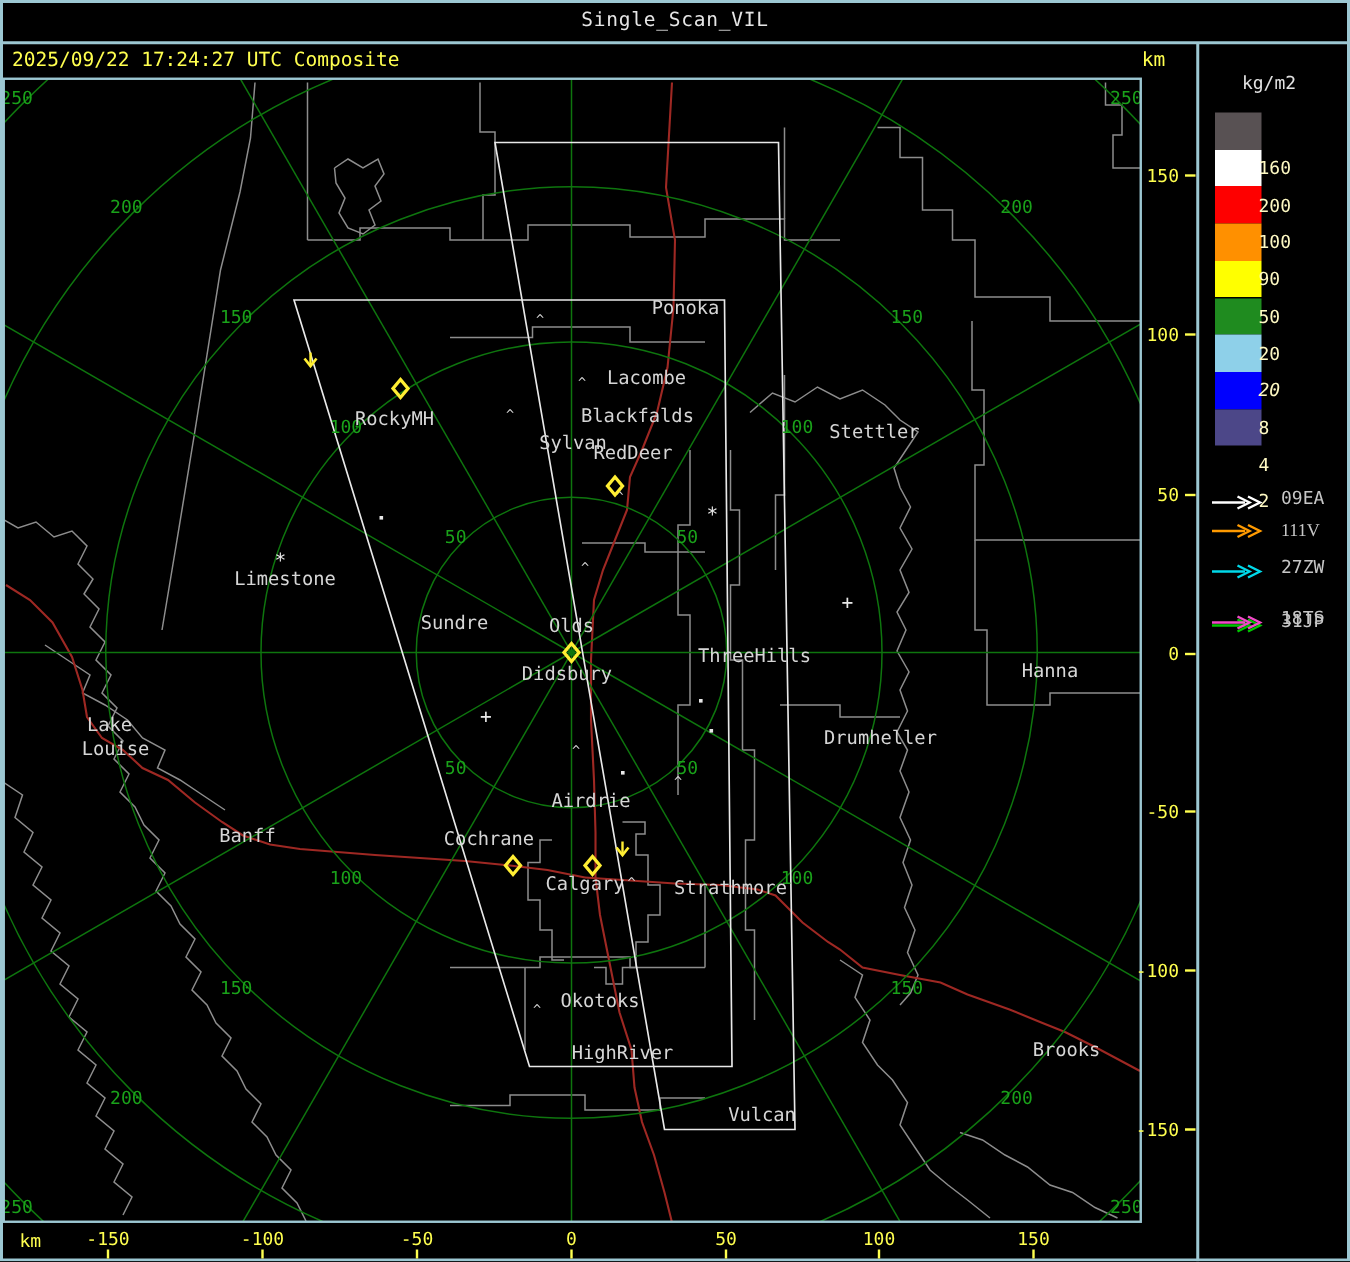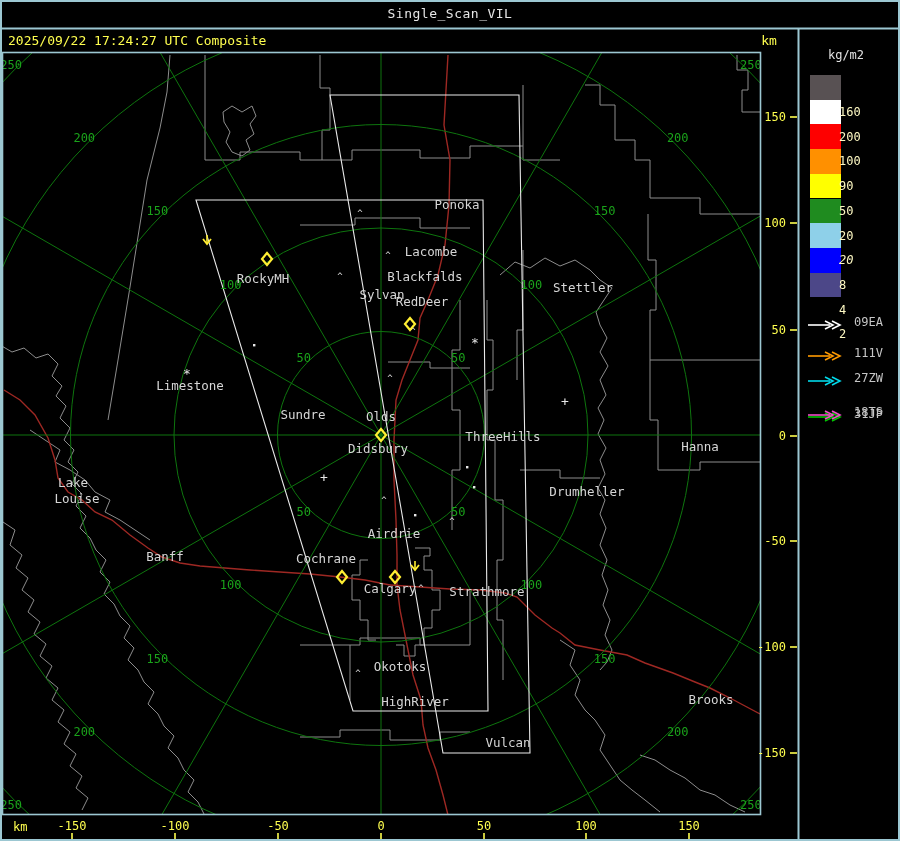--- a/index.html
+++ b/index.html
@@ -244,26 +244,26 @@
         <div class="scale-label" style="top: 89.4px;">100</div>
         <div class="scale-label" style="top: 114.1px;">90</div>
         <div class="scale-label" style="top: 138.8px;">50</div>
         <div class="scale-label" style="top: 163.5px;">20</div>
         <div class="scale-label" style="top: 188.2px; font-style: italic;">20</div>
         <div class="scale-label" style="top: 212.9px;">8</div>
         <div class="scale-label" style="top: 237.6px;">4</div>
         <div class="scale-label" style="top: 262.3px;">2</div>
       </div>
   <div id="station-list">
-        <div class="station-row" style="top: 288px;"><svg width="38" height="12">
+        <div class="station-row" style="top: 298px;"><svg width="38" height="12">
             <line x1="1" y1="6" x2="23" y2="6" stroke="#ffffff" stroke-width="1.6"></line>
             <polyline points="18,2 26,6 18,10" fill="none" stroke="#ffffff" stroke-width="1.6"></polyline>
             <polyline points="25,2 33,6 25,10" fill="none" stroke="#ffffff" stroke-width="1.6"></polyline>
           </svg><span class="station-label">09EA</span></div>
-        <div class="station-row" style="top: 319px;"><svg width="38" height="12">
+        <div class="station-row" style="top: 319px; font-family: Liberation Serif, serif;"><svg width="38" height="12">
             <line x1="1" y1="6" x2="23" y2="6" stroke="#ff9a00" stroke-width="1.6"></line>
             <polyline points="18,2 26,6 18,10" fill="none" stroke="#ff9a00" stroke-width="1.6"></polyline>
             <polyline points="25,2 33,6 25,10" fill="none" stroke="#ff9a00" stroke-width="1.6"></polyline>
           </svg><span class="station-label">111V</span></div>
         <div class="station-row" style="top: 344px;"><svg width="38" height="12">
             <line x1="1" y1="6" x2="23" y2="6" stroke="#00d9e9" stroke-width="1.6"></line>
             <polyline points="18,2 26,6 18,10" fill="none" stroke="#00d9e9" stroke-width="1.6"></polyline>
             <polyline points="25,2 33,6 25,10" fill="none" stroke="#00d9e9" stroke-width="1.6"></polyline>
           </svg><span class="station-label">27ZW</span></div>
         <div class="station-row" style="top: 380px;"><svg width="38" height="12">

